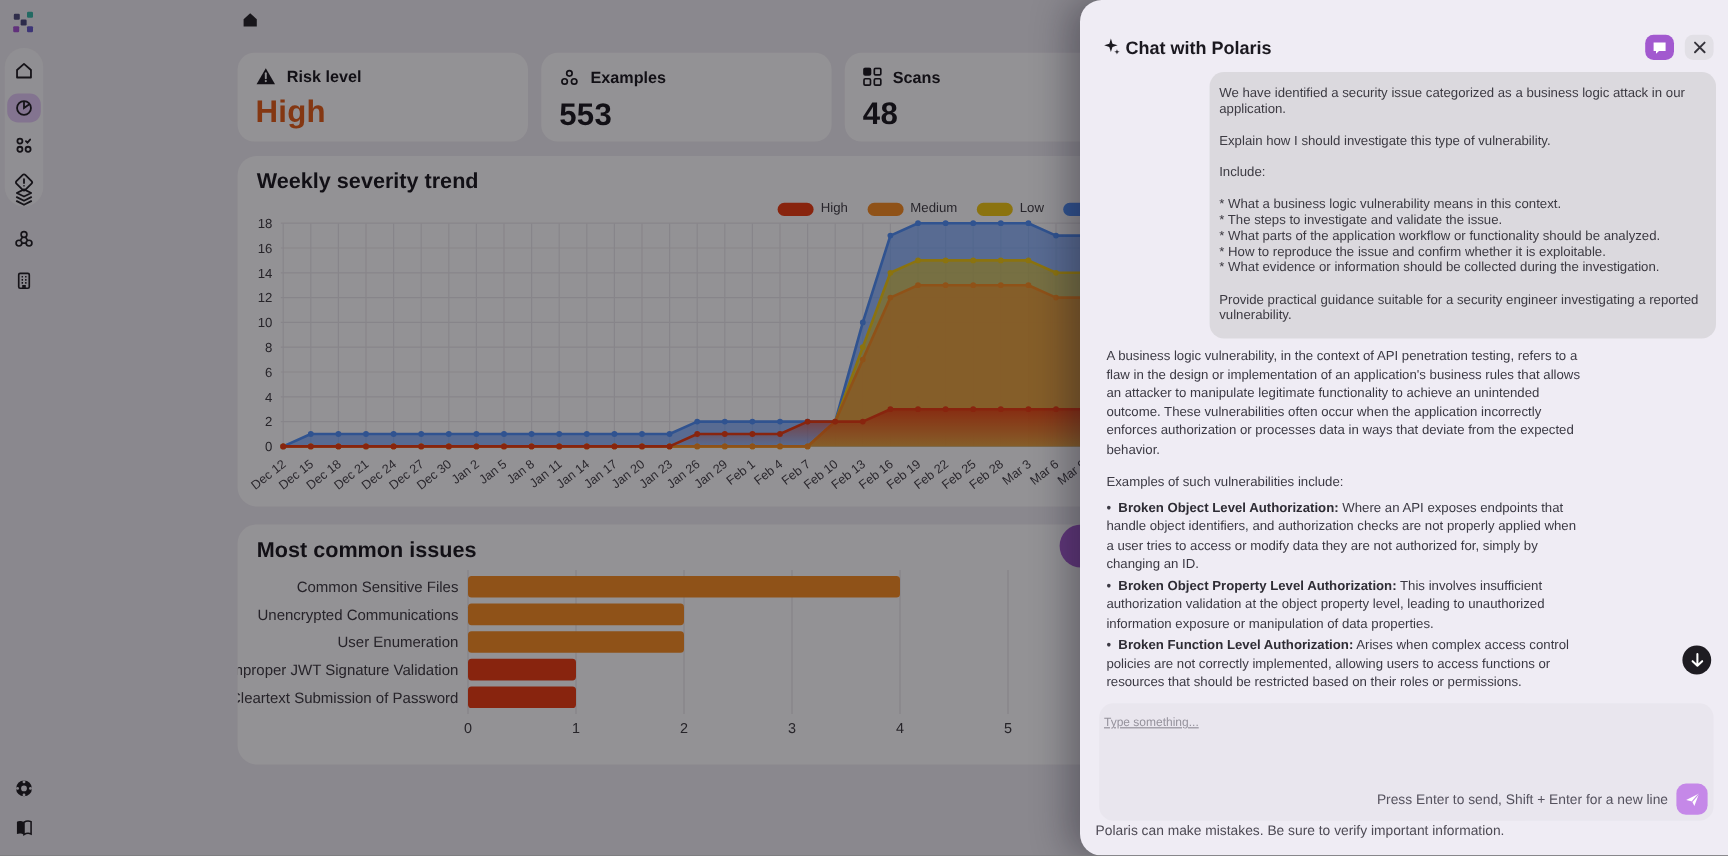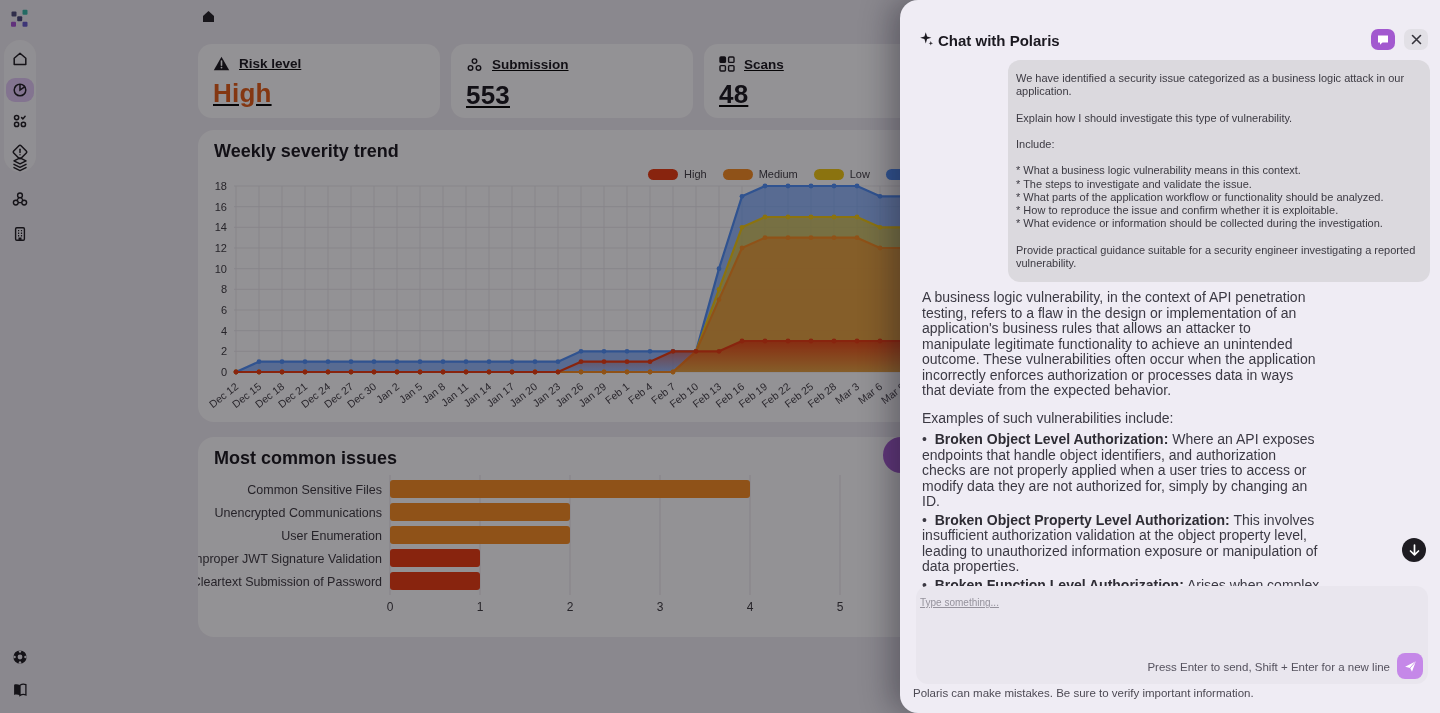--- a/index.html
+++ b/index.html
@@ -14,21 +14,21 @@
   .icon-btn{width:28px;height:24px;display:flex;align-items:center;justify-content:center;border-radius:9px;}
   .icon-btn.active{background:#dfc6f4;}
   .side-mid{position:absolute;left:4px;top:152px;width:32px;display:flex;flex-direction:column;align-items:center;gap:11px;}
   .side-bottom{position:absolute;left:4px;bottom:11px;width:32px;display:flex;flex-direction:column;align-items:center;gap:9px;}
 
   
   .topbar-home{position:absolute;left:202px;top:10px;width:13px;height:13px;}
 
   
   .cards{position:absolute;left:198px;top:44px;display:flex;gap:11px;}
-  .card{width:242px;height:74px;background:#fcfbfd;border-radius:14px;box-sizing:border-box;padding:12px 15px;text-decoration:underline;}
+  .card{width:242px;height:74px;background:#fcfbfd;border-radius:14px;box-sizing:border-box;padding:12px 15px;}
   .card-head{display:flex;align-items:center;gap:9px;}
   .card-label{font-size:13.5px;font-weight:600;color:#17151b;}
   .card-value{margin-top:7px;font-size:26px;font-weight:700;color:#17151b;letter-spacing:.2px;}
   .card-value.risk{color:#e05a14;}
 
   
   .panel-card{position:absolute;left:198px;width:1132px;background:#fcfbfd;border-radius:16px;overflow:hidden;}
   .sev-card{top:130px;height:292px;}
   .iss-card{top:437px;height:200px;}
   .chart-title{position:absolute;left:16px;top:11px;font-size:18px;font-weight:700;color:#17151b;}
@@ -61,21 +61,21 @@
   .head-btns{position:absolute;right:12px;top:13px;display:flex;gap:9px;}
   .hbtn{width:24px;height:21px;border-radius:7px;display:flex;align-items:center;justify-content:center;}
   .hbtn.purple{background:#a259cf;}
   .hbtn.gray{background:#e2e0e6;}
 
   .bubble{position:absolute;left:108px;top:60px;width:422px;box-sizing:border-box;
     background:#dbd9de;border-radius:12px;padding:12px 8px;
     font-size:11px;line-height:13.2px;color:#3c3a42;white-space:pre-wrap;}
 
   .assistant{position:absolute;left:22px;top:290px;width:398px;
-    font-size:14px;line-height:15.5px;color:#3b3943;}
+    font-size:11px;line-height:15.5px;color:#3b3943;}
   .assistant p{margin:0;}
   .assistant .heading{margin-top:12px;}
   .abullets{margin-top:6px;display:flex;flex-direction:column;gap:3px;}
   .abullet b{color:#2e2c34;}
 
   .scrolldn{position:absolute;left:502px;top:538px;width:24px;height:24px;border-radius:50%;
     background:#1e1c22;display:flex;align-items:center;justify-content:center;}
 
   .inputbox{position:absolute;left:16px;top:586px;width:512px;height:98px;box-sizing:border-box;
     background:#e9e6ee;border-radius:12px;}
@@ -189,21 +189,21 @@
       <div class="card-value risk">High</div>
     </div>
 
     <div class="card">
       <div class="card-head">
         <svg width="17" height="17" viewBox="0 0 18 18" fill="none" stroke="#17151b" stroke-width="1.5">
           <circle cx="9" cy="5.4" r="2.4"></circle>
             <circle cx="4.8" cy="12.6" r="2.4"></circle>
             <circle cx="13.2" cy="12.6" r="2.4"></circle>
         </svg>
-        <span class="card-label">Submission</span>
+        <span class="card-label">Examples</span>
       </div>
       <div class="card-value">553</div>
     </div>
 
     <div class="card">
       <div class="card-head">
         <svg width="16" height="16" viewBox="0 0 16 16" fill="none" stroke="#17151b" stroke-width="1.4">
           <rect x="1" y="1" width="5.4" height="5.4" rx="1" fill="#17151b"></rect>
           <rect x="9.6" y="1" width="5.4" height="5.4" rx="1"></rect>
           <rect x="1" y="9.6" width="5.4" height="5.4" rx="1"></rect>

